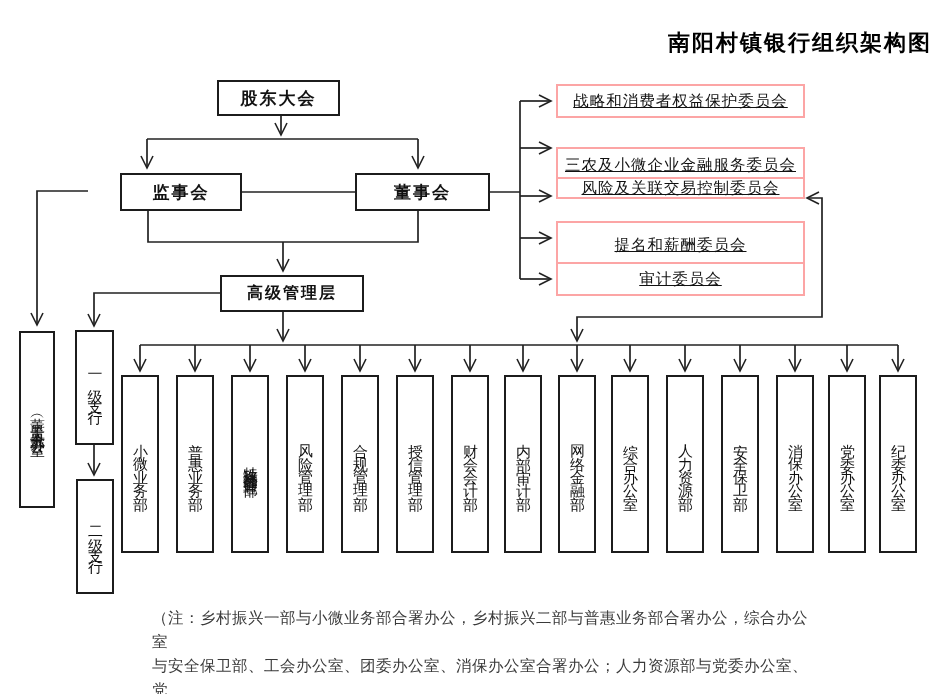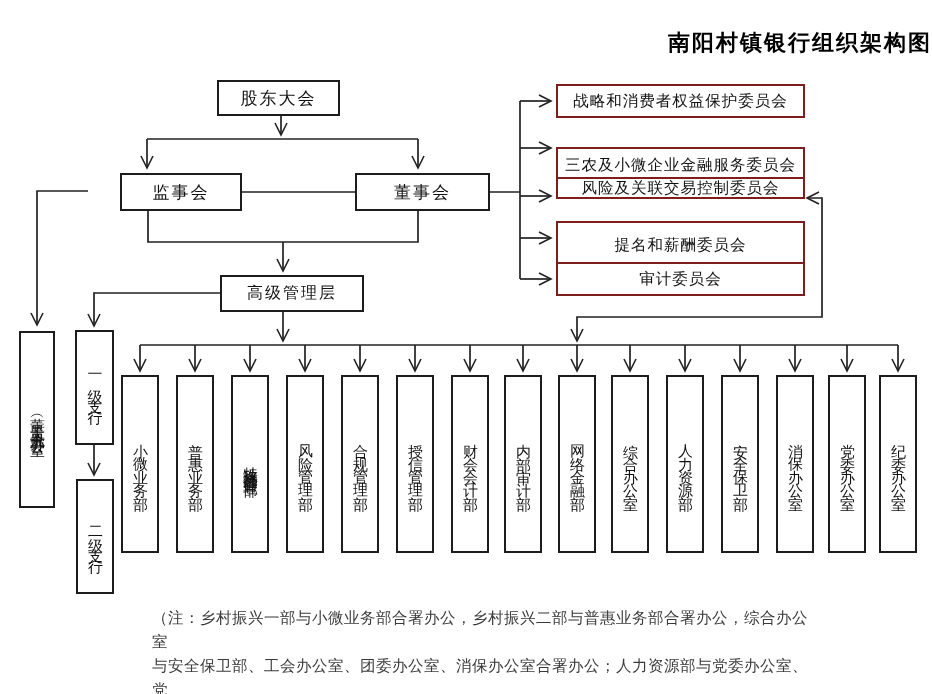--- a/index.html
+++ b/index.html
@@ -9,27 +9,27 @@
     color:#111;overflow:hidden;
   }
   .title{
     position:absolute;top:28px;left:42px;right:0;
     text-align:right;font-size:22px;font-weight:bold;letter-spacing:2px;
     color:#000;white-space:nowrap;
   }
   .box{
     position:absolute;box-sizing:border-box;border:2px solid #1c1c1c;background:#fff;
     display:flex;align-items:center;justify-content:center;
-    font-size:17px;letter-spacing:2px;white-space:nowrap;
+    font-size:17px;letter-spacing:2px;white-space:nowrap;font-weight:bold;
   }
   .cbox{
-    position:absolute;box-sizing:border-box;border:2px solid #7f1d1d;background:#fff;
+    position:absolute;box-sizing:border-box;border:2px solid #fca5a5;background:#fff;
     left:556px;width:249px;
     display:flex;align-items:center;justify-content:center;
-    font-size:15.5px;letter-spacing:1px;white-space:nowrap;
+    font-size:15.5px;letter-spacing:1px;white-space:nowrap;text-decoration:underline;
   }
   .vbox{
     position:absolute;box-sizing:border-box;border:2px solid #1c1c1c;background:#fff;
     display:flex;align-items:center;justify-content:center;
     writing-mode:vertical-rl;text-orientation:mixed;
     font-size:15px;
   }
   .dept{top:375px;height:178px;width:38px;letter-spacing:13px;}
   .dept-long{letter-spacing:2px;font-size:14.5px;}
   .svg-layer{position:absolute;left:0;top:0;pointer-events:none;}

